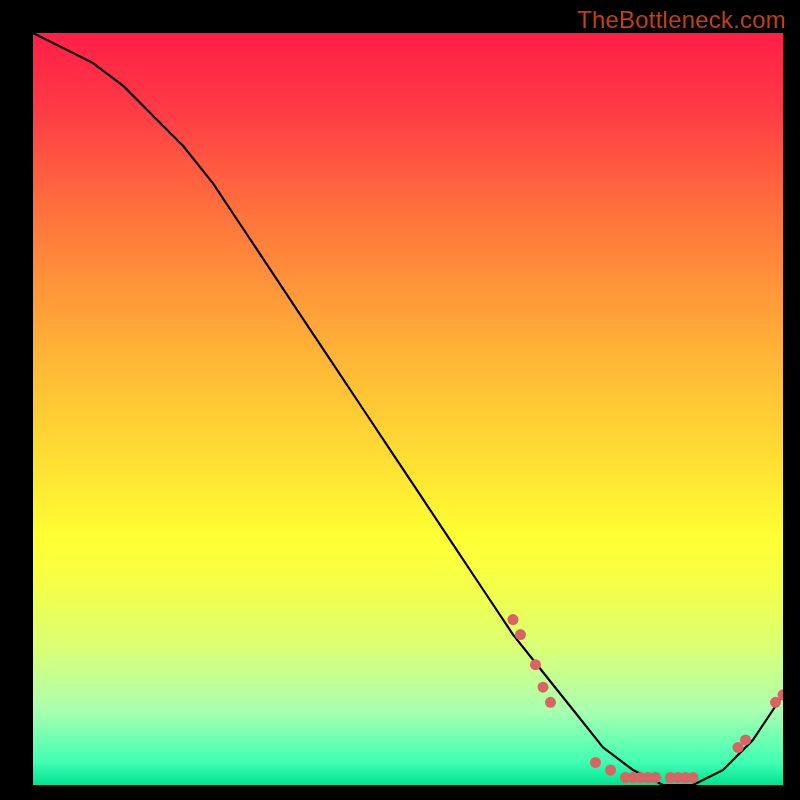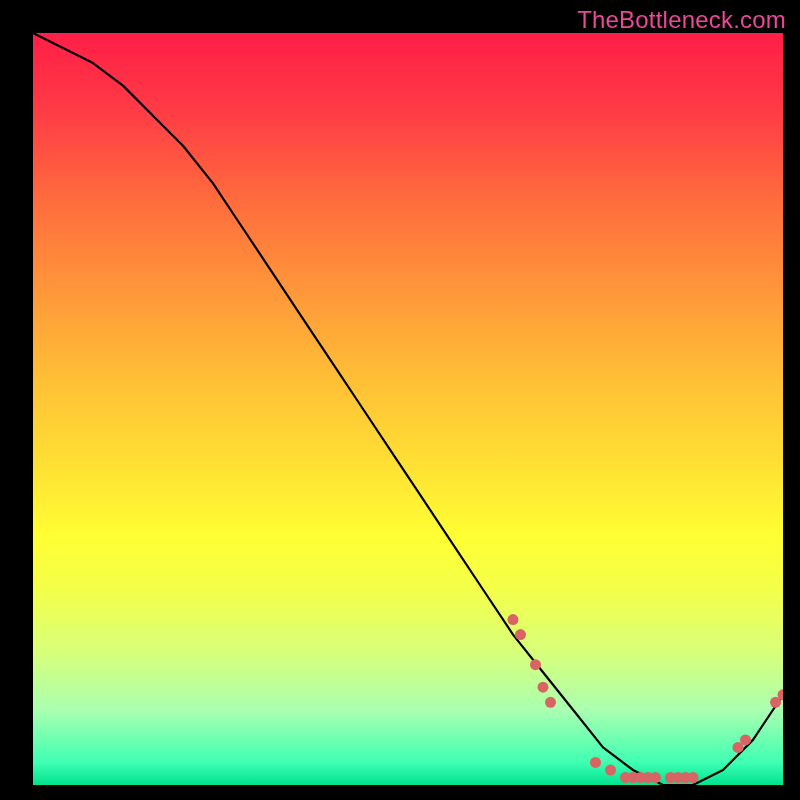--- a/index.html
+++ b/index.html
@@ -38,21 +38,21 @@
       #3fffb3 97%,
       #00e38e 100%
     );
   }
   .watermark {
     position: absolute;
     top: 6px;
     right: 14px;
     font-family: Arial, Helvetica, sans-serif;
     font-size: 24px;
-    color: #ec4899;
+    color: #c2410c;
     letter-spacing: 0.2px;
     user-select: none;
   }
   svg.curve {
     position: absolute;
     left: 0;
     top: 0;
   }
 </style>
 </head>

